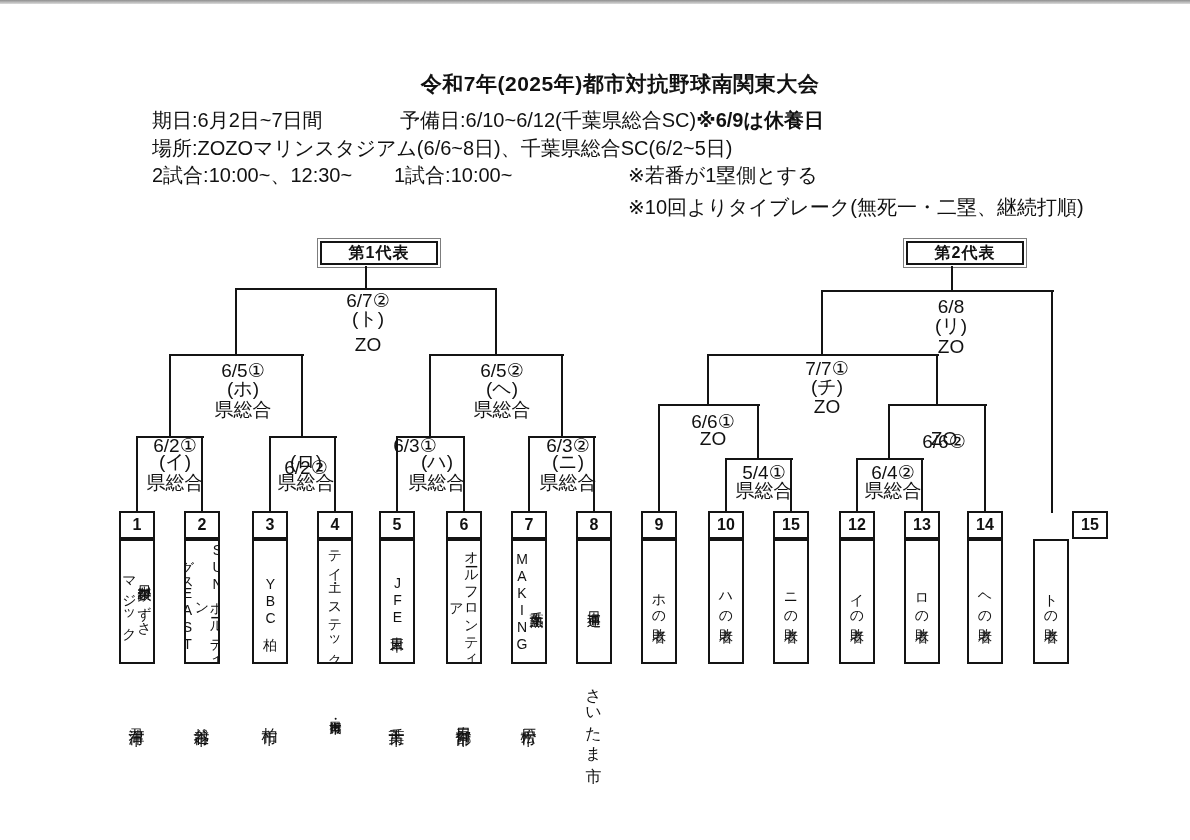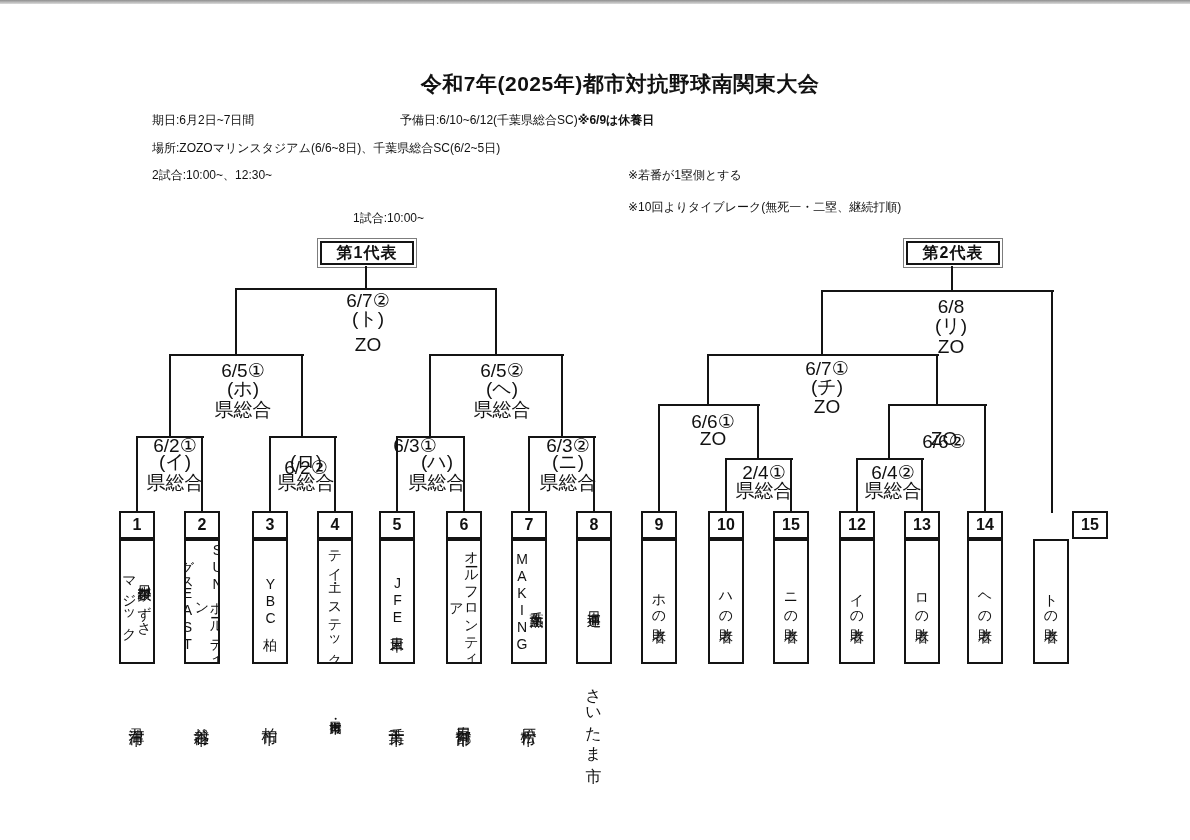--- a/index.html
+++ b/index.html
@@ -4,31 +4,31 @@
 <style>
   * { margin:0; padding:0; box-sizing:border-box; }
   html,body { background:#fff; }
   body {
     width:1190px; height:840px; position:relative; overflow:hidden;
     font-family:"Liberation Sans","DejaVu Sans",sans-serif; color:#111;
   }
   .topbar { position:absolute; left:0; top:0; width:1190px; height:4px;
     background:linear-gradient(#8f8f8f,#dcdcdc); }
   .abs { position:absolute; white-space:nowrap; }
-  .t16 { font-size:12px; line-height:19px; }
+  .t16 { font-size:20px; line-height:19px; }
   .bold { font-weight:bold; }
   .title { font-size:21px; font-weight:bold; width:940px; text-align:center; letter-spacing:0.5px; }
   
   .h { position:absolute; height:2px; background:#141414; }
   .v { position:absolute; width:2px; background:#141414; }
   
   .lbl { position:absolute; width:140px; text-align:center; font-size:19px;
     line-height:20px; white-space:nowrap; }
   
-  .repbox { position:absolute; width:100px; height:30px; border:1px solid #7d7d7d; padding:2px; }
+  .repbox { position:absolute; width:124px; height:30px; border:1px solid #7d7d7d; padding:2px; }
   .repbox .inner { width:100%; height:100%; border:2px solid #141414;
     display:flex; align-items:center; justify-content:center;
     font-size:16px; font-weight:bold; letter-spacing:1px; }
   
   .teamno { position:absolute; width:36px; height:28px; border:2px solid #141414;
     font-size:16px; font-weight:bold; text-align:center; line-height:24px; background:#fff; }
   .teambox { position:absolute; width:36px; height:125px; border:2px solid #141414;
     display:flex; justify-content:center; overflow:hidden; background:#fff; }
   .vname { writing-mode:vertical-rl; text-orientation:upright; font-size:14px;
     line-height:15px; letter-spacing:1px; height:100%; }
@@ -42,21 +42,21 @@
 </head>
 <body>
 
 <div class="topbar"></div>
 
 <div class="abs title" style="left:150px;top:70px;">令和7年(2025年)都市対抗野球南関東大会</div>
 <div class="abs t16" style="left:152px;top:111px;">期日:6月2日~7日間</div>
 <div class="abs t16" style="left:400px;top:111px;"><span>予備日:6/10~6/12(千葉県総合SC)</span><span class="bold">※6/9は休養日</span></div>
 <div class="abs t16" style="left:152px;top:139px;">場所:ZOZOマリンスタジアム(6/6~8日)、千葉県総合SC(6/2~5日)</div>
 <div class="abs t16" style="left:152px;top:166px;">2試合:10:00~、12:30~</div>
-<div class="abs t16" style="left:353px;top:166px;margin-top:43px;">1試合:10:00~</div>
+<div class="abs t16" style="left:394px;top:166px;">1試合:10:00~</div>
 <div class="abs t16" style="left:628px;top:166px;">※若番が1塁側とする</div>
 <div class="abs t16" style="left:628px;top:198px;">※10回よりタイブレーク(無死一・二塁、継続打順)</div>
 
 <div class="repbox" style="left:317px;top:238px;">
   <div class="inner">第1代表</div>
 </div>
 <div class="repbox" style="left:903px;top:238px;text-align:right;">
   <div class="inner">第2代表</div>
 </div>
 
@@ -128,31 +128,31 @@
 <div class="lbl" style="left:367px;top:473px;">県総合</div>
 
 <div class="lbl" style="left:498px;top:436px;">6/3②</div>
 <div class="lbl" style="left:498px;top:452px;">(ニ)</div>
 <div class="lbl" style="left:498px;top:473px;">県総合</div>
 
 <div class="lbl" style="left:881px;top:297px;">6/8</div>
 <div class="lbl" style="left:881px;top:316px;">(リ)</div>
 <div class="lbl" style="left:881px;top:337px;">ZO</div>
 
-<div class="lbl" style="left:757px;top:359px;">6/7①</div>
+<div class="lbl" style="left:757px;top:359px;">7/7①</div>
 <div class="lbl" style="left:757px;top:377px;">(チ)</div>
 <div class="lbl" style="left:757px;top:397px;">ZO</div>
 
 <div class="lbl" style="left:643px;top:412px;">6/6①</div>
 <div class="lbl" style="left:643px;top:429px;">ZO</div>
 
 <div class="lbl" style="left:874px;top:432px;">6/6②</div>
 <div class="lbl" style="left:874px;top:429px;">ZO</div>
 
-<div class="lbl" style="left:694px;top:463px;">2/4①</div>
+<div class="lbl" style="left:694px;top:463px;">5/4①</div>
 <div class="lbl" style="left:694px;top:481px;">県総合</div>
 
 <div class="lbl" style="left:823px;top:463px;">6/4②</div>
 <div class="lbl" style="left:823px;top:481px;">県総合</div>
 
 <div class="teamno" style="left:119px;top:511px;">1</div>
 <div class="teambox" style="left:119px;top:539px;">
   <div class="vname">
     <div>日本製鉄かずさ</div>
     <div>マジック</div>

